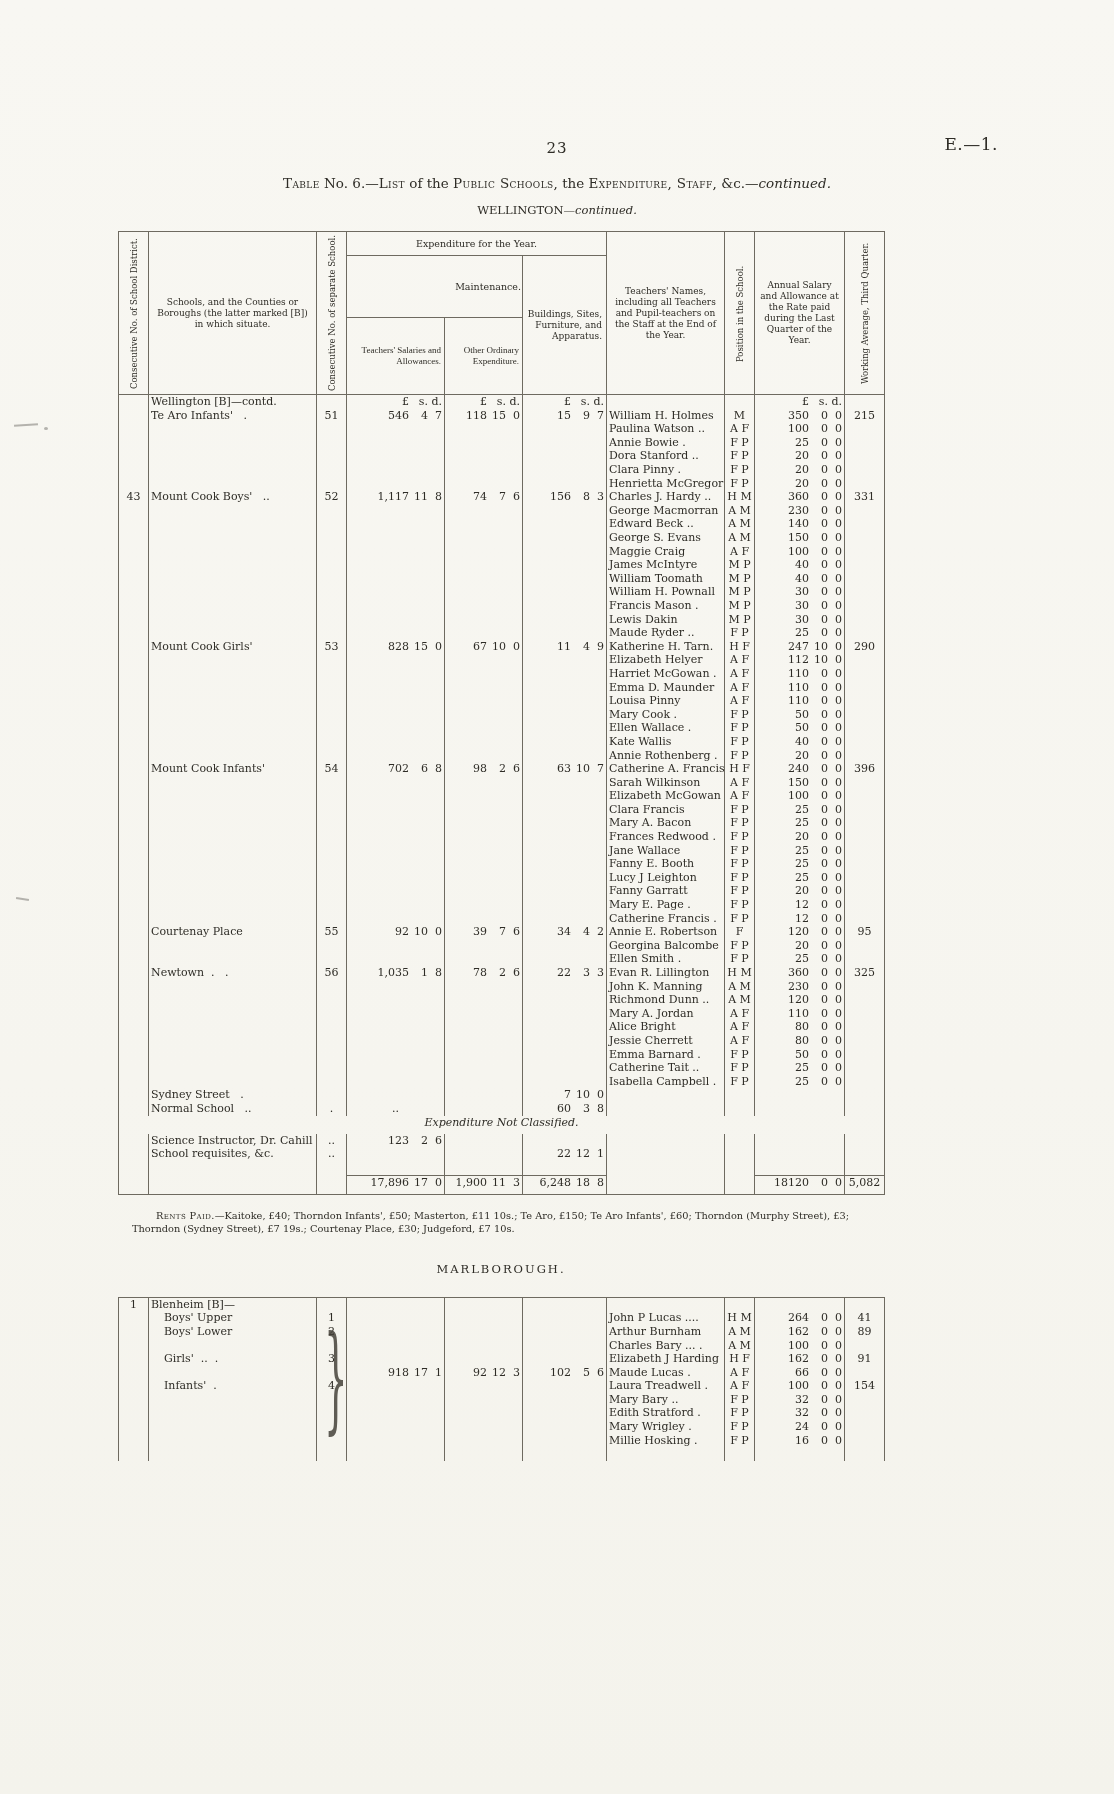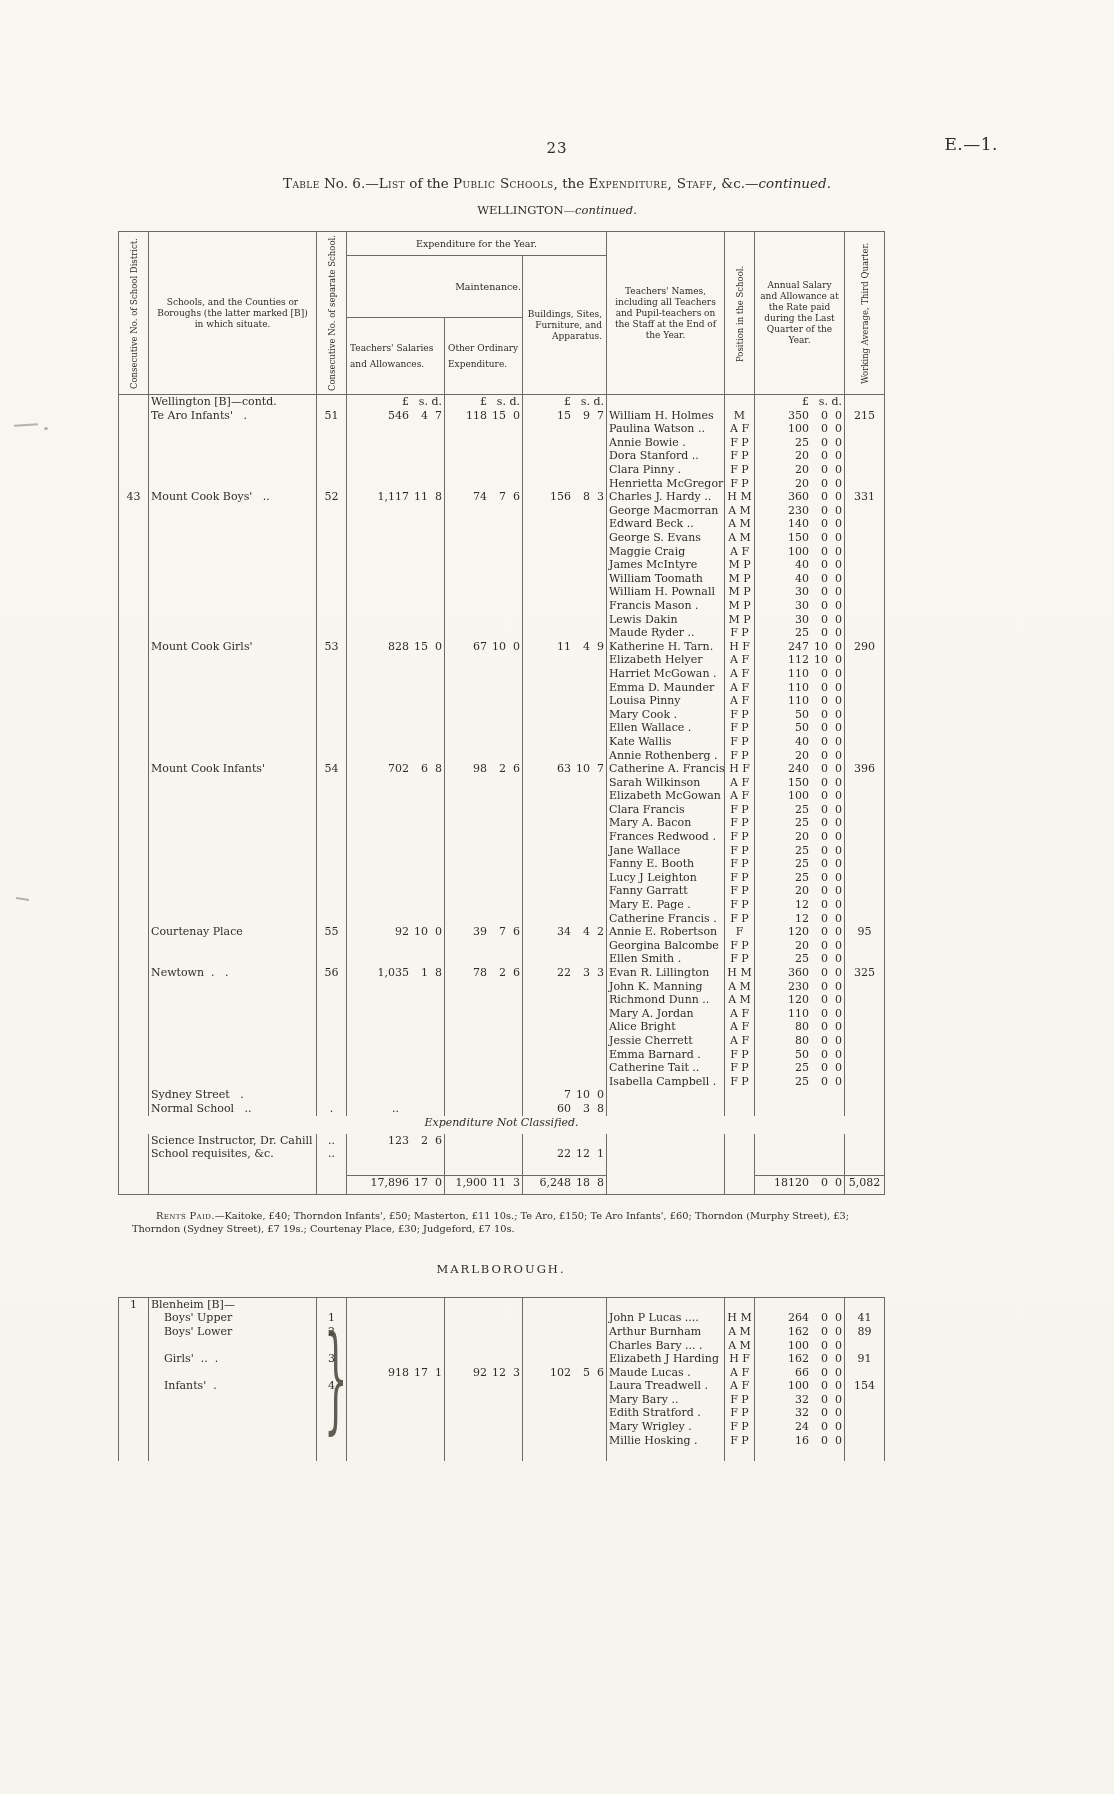--- a/index.html
+++ b/index.html
@@ -28,21 +28,21 @@
 
   th.vert{
     writing-mode:vertical-rl;
     transform:rotate(180deg);
     font-size:8.5px;line-height:10px;
     text-align:center;padding:3px 1px;
   }
   .h-school,.h-teachers,.h-salary{font-size:9px;line-height:11px;text-align:center;vertical-align:middle;padding:2px 4px;}
   .h-exp{font-size:9.5px;height:21px;text-align:center;vertical-align:middle;}
   .h-maint{font-size:9.5px;height:18px;text-align:right;vertical-align:middle;}
-  .h-sub{font-size:9px;line-height:16px;height:72px;text-align:left;vertical-align:middle;padding:2px 3px;}
+  .h-sub{font-size:9px;line-height:11px;height:72px;text-align:right;vertical-align:middle;padding:2px 3px;font-family:Liberation Serif, serif;}
   .h-bld{font-size:9px;line-height:11px;text-align:right;vertical-align:middle;padding:2px 4px;}
 
   table.sheet td{
     padding:0 2px;vertical-align:top;
     font-size:11px;line-height:13.6px;
   }
   .c-dist{text-align:center;}
   .c-school{padding-left:6px;}
   .c-school.indent{padding-left:15px;}
   .c-no{text-align:center;}

